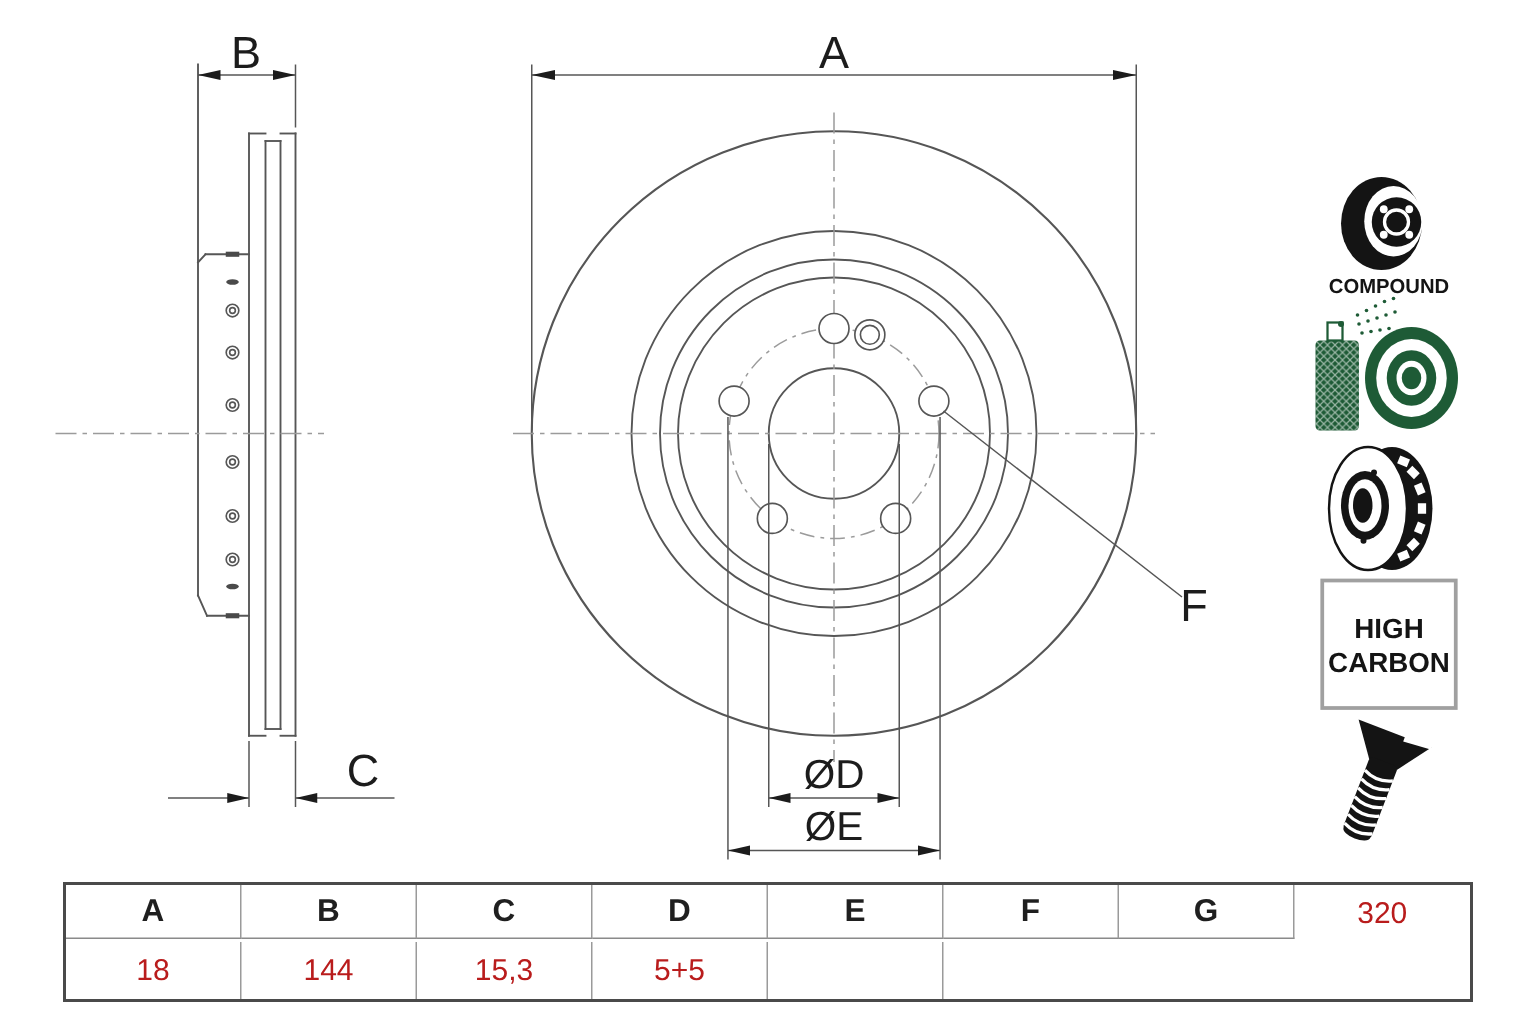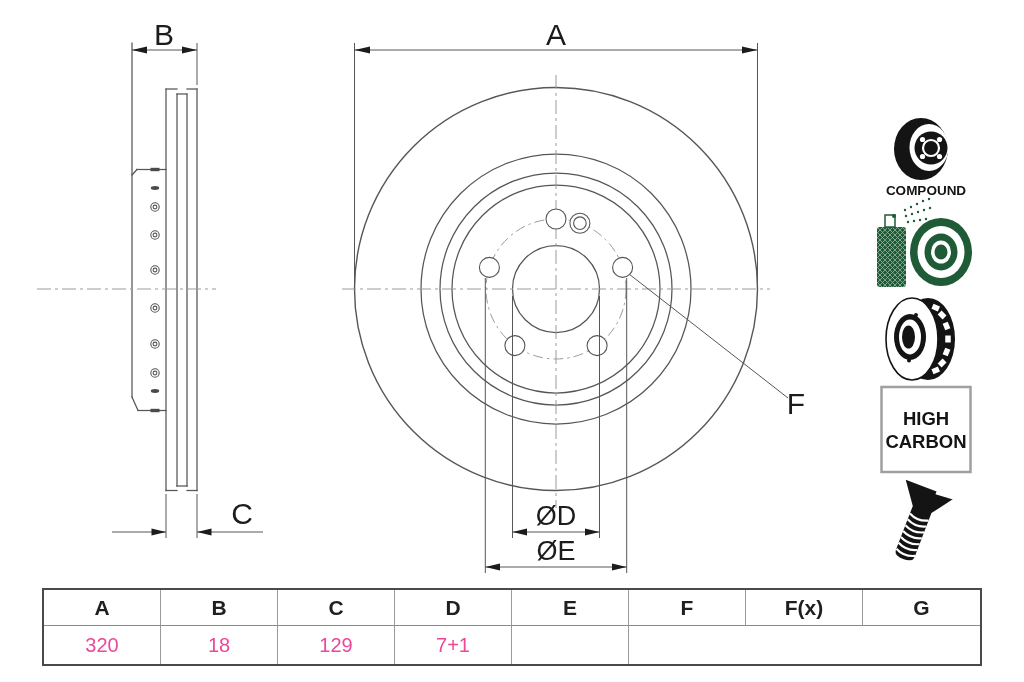--- a/index.html
+++ b/index.html
@@ -26,21 +26,21 @@
   .thread{stroke:#ffffff;stroke-width:2.2;fill:none;}
 
   .spec-table{
     position:absolute;left:42px;top:588px;width:940px;
     display:grid;grid-template-columns:repeat(8,1fr);
     border:2px solid #4a4a4a;background:#fff;box-sizing:border-box;
   }
   .cell{border-right:1px solid #9a9a9a;text-align:center;box-sizing:border-box;}
   .cell:nth-child(8n){border-right:none;}
   .hdr{font-weight:bold;font-size:21px;color:#1f1f1f;height:36px;line-height:36px;border-bottom:1px solid #8a8a8a;}
-  .val{font-size:20px;color:#ec4899;height:38px;line-height:38px;}
+  .val{font-size:20px;color:#b91c1c;height:38px;line-height:38px;}
 </style>
 </head>
 <body>
 
 <svg width="1024" height="682" viewBox="0 0 1024 682">
 
   <g>
 
     <line class="thin" x1="132" y1="43" x2="132" y2="397"></line>
     <line class="thin" x1="132" y1="175" x2="137" y2="169.5"></line>
@@ -242,20 +242,20 @@
   </g>
 </svg>
 
 <div class="spec-table">
   <div class="cell hdr">A</div>
   <div class="cell hdr">B</div>
   <div class="cell hdr">C</div>
   <div class="cell hdr">D</div>
   <div class="cell hdr">E</div>
   <div class="cell hdr">F</div>
-  <div class="cell hdr">F(x)</div>
   <div class="cell hdr">G</div>
   <div class="cell val">320</div>
   <div class="cell val">18</div>
-  <div class="cell val">129</div>
-  <div class="cell val">7+1</div>
+  <div class="cell val">144</div>
+  <div class="cell val">15,3</div>
+  <div class="cell val">5+5</div>
   <div class="cell val"></div>
 </div>
 
 </body></html>

